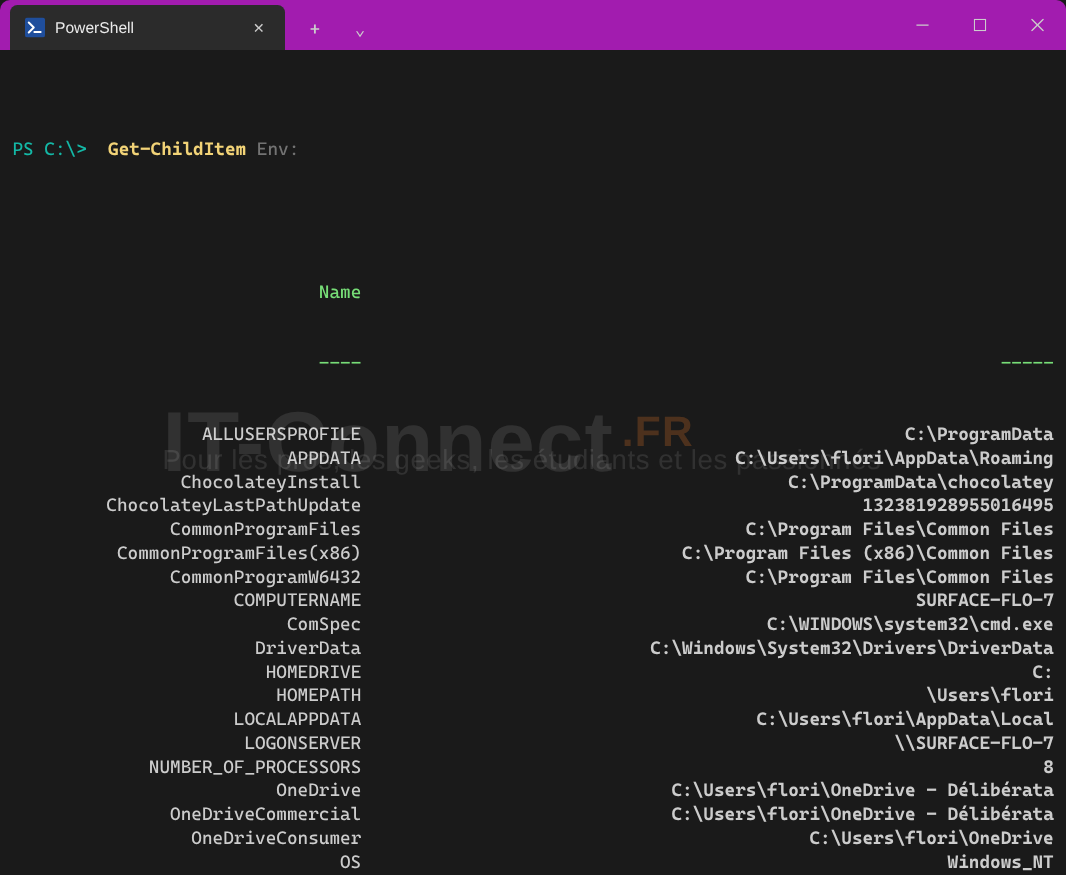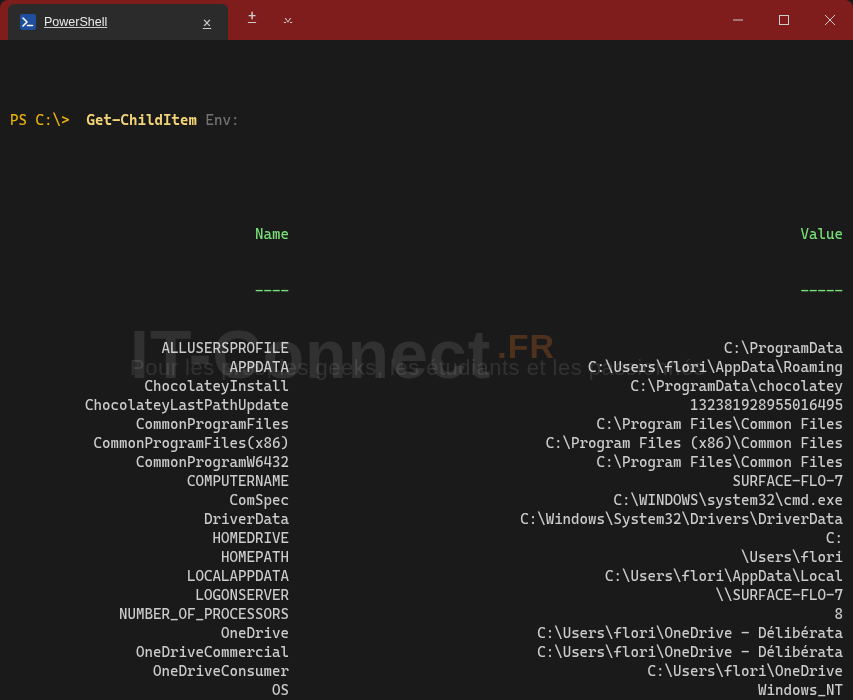--- a/index.html
+++ b/index.html
@@ -7,27 +7,26 @@
     background: #1a1a1a;
     font-family: Consolas, "Cascadia Mono", monospace;
     width: 853px;
     height: 700px;
     overflow: hidden;
     color: #ccc;
     position: relative;
   }
   .title-bar {
     height: 40px;
-    background: #7f1d1d;
+    background: #a21caf;
     display: flex;
-    align-items: flex-start;
+    align-items: flex-end;
     border-top-left-radius: 8px;
     border-top-right-radius: 8px;
     position: relative;
-    text-decoration: underline;
   }
   .tab {
     display: flex;
     align-items: center;
     gap: 8px;
     padding: 0 12px;
     background: #2b2b2b;
     min-width: 220px;
     border-top-left-radius: 6px;
     border-top-right-radius: 6px;
@@ -87,28 +86,28 @@
   .terminal {
     padding: 14px 10px 10px 10px;
     font-size: 14.5px;
     line-height: 19px;
     white-space: pre;
     background: #1a1a1a;
     height: calc(700px - 40px);
     overflow: hidden;
     position: relative;
   }
-  .prompt-line .prompt { color: #eab308; }
+  .prompt-line .prompt { color: #14b8a6; }
   .prompt-line .cmd { color: #f2d377; font-weight: bold; }
   .prompt-line .arg { color: #737373; }
   .header-name, .header-value { color: #77dd77; }
   .row { display: flex; text-align: right; }
   .col-name { width: 279px; overflow: hidden; text-overflow: clip; white-space: pre; }
   .col-value { flex: 1; white-space: pre-wrap; word-break: break-all; }
-  .col-value.nowrap { white-space: pre; }
+  .col-value.nowrap { white-space: pre; font-weight: bold; }
   .watermark {
     position: absolute;
     left: 130px;
     top: 305px;
     color: rgba(255,255,255,0.10);
     font-family: "Segoe UI", Arial, sans-serif;
     pointer-events: none;
     user-select: none;
     white-space: nowrap;
   }
@@ -158,16 +157,16 @@
 <div class="terminal">
   <div class="watermark">
     <div class="line1">
         <span>IT-Connect</span>
         <span class="fr">.FR</span>
       </div>
     <div class="line2">Pour les pros, les geeks, les étudiants et les passionnés</div>
   </div>
   <div class="prompt-line"><span class="prompt">PS C:\&gt;  </span><span class="cmd">Get-ChildItem</span><span class="arg"> Env:</span></div>
   <div>&nbsp;</div>
-  <div class="row"><span class="col-name header-name">Name</span><span class="col-value header-value">Value</span></div>
+  <div class="row"><span class="col-name header-name">Name</span></div>
   <div class="row"><span class="col-name header-name">----</span><span class="col-value header-value">-----</span></div>
   <div id="rows"><div class="row"><span class="col-name">ALLUSERSPROFILE</span><span class="col-value nowrap">C:\ProgramData</span></div><div class="row"><span class="col-name">APPDATA</span><span class="col-value nowrap">C:\Users\flori\AppData\Roaming</span></div><div class="row"><span class="col-name">ChocolateyInstall</span><span class="col-value nowrap">C:\ProgramData\chocolatey</span></div><div class="row"><span class="col-name">ChocolateyLastPathUpdate</span><span class="col-value nowrap">132381928955016495</span></div><div class="row"><span class="col-name">CommonProgramFiles</span><span class="col-value nowrap">C:\Program Files\Common Files</span></div><div class="row"><span class="col-name">CommonProgramFiles(x86)</span><span class="col-value nowrap">C:\Program Files (x86)\Common Files</span></div><div class="row"><span class="col-name">CommonProgramW6432</span><span class="col-value nowrap">C:\Program Files\Common Files</span></div><div class="row"><span class="col-name">COMPUTERNAME</span><span class="col-value nowrap">SURFACE-FLO-7</span></div><div class="row"><span class="col-name">ComSpec</span><span class="col-value nowrap">C:\WINDOWS\system32\cmd.exe</span></div><div class="row"><span class="col-name">DriverData</span><span class="col-value nowrap">C:\Windows\System32\Drivers\DriverData</span></div><div class="row"><span class="col-name">HOMEDRIVE</span><span class="col-value nowrap">C:</span></div><div class="row"><span class="col-name">HOMEPATH</span><span class="col-value nowrap">\Users\flori</span></div><div class="row"><span class="col-name">LOCALAPPDATA</span><span class="col-value nowrap">C:\Users\flori\AppData\Local</span></div><div class="row"><span class="col-name">LOGONSERVER</span><span class="col-value nowrap">\\SURFACE-FLO-7</span></div><div class="row"><span class="col-name">NUMBER_OF_PROCESSORS</span><span class="col-value nowrap">8</span></div><div class="row"><span class="col-name">OneDrive</span><span class="col-value nowrap">C:\Users\flori\OneDrive - Délibérata</span></div><div class="row"><span class="col-name">OneDriveCommercial</span><span class="col-value nowrap">C:\Users\flori\OneDrive - Délibérata</span></div><div class="row"><span class="col-name">OneDriveConsumer</span><span class="col-value nowrap">C:\Users\flori\OneDrive</span></div><div class="row"><span class="col-name">OS</span><span class="col-value nowrap">Windows_NT</span></div></div>
 </div>
 
 </body></html>

